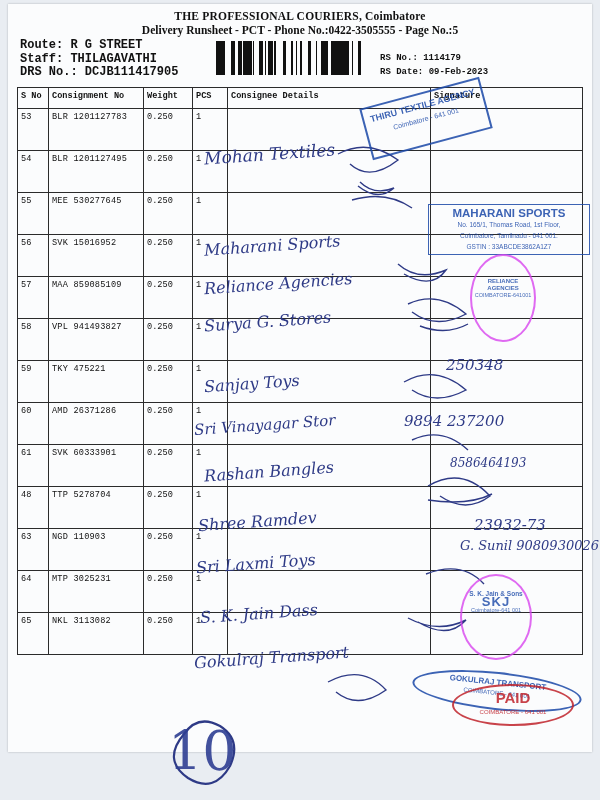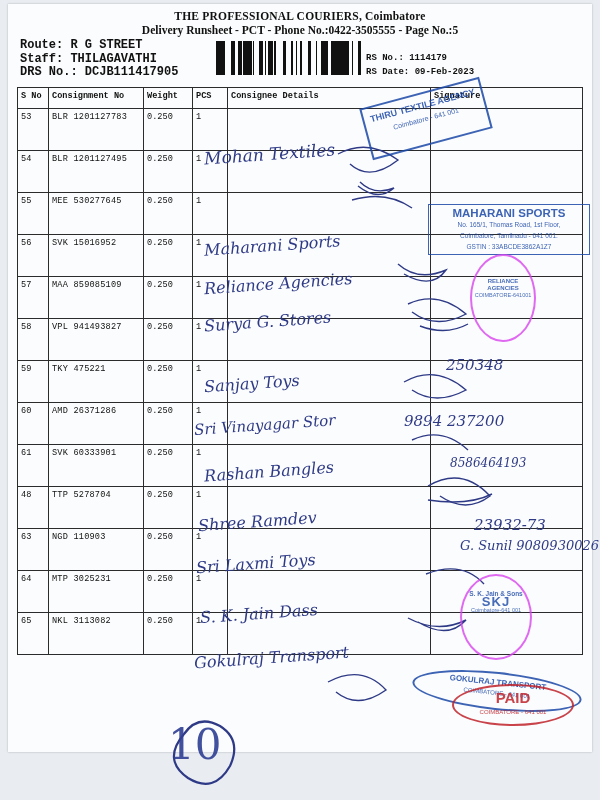--- a/index.html
+++ b/index.html
@@ -33,21 +33,21 @@
     font-size:11.5px;
     margin-top:2px;
     color:#101010;
   }
   .meta { margin-top:3px; position:relative; height:46px; }
   .meta .left {
     position:absolute; left:2px; top:0;
     font-size:12px; line-height:13.5px; font-weight:bold; color:#111;
   }
   .meta .right {
-    position:absolute; left:348px; top:13px;
+    position:absolute; left:362px; top:13px;
     font-size:9px; line-height:13.5px; font-weight:bold; color:#111;
   }
   
   .barcode {
     position:absolute; left:196px; top:2px;
     width:150px; height:34px;
     display:flex; align-items:stretch;
     overflow:hidden;
   }
   .barcode i { display:block; background:#111; }
@@ -425,16 +425,16 @@
     <div class="stamp oval rot-6" style="left:404px; top:668px; width:166px; height:30px; font-size:8px; line-height:10px; padding-top:4px;">
       <div>GOKULRAJ TRANSPORT</div>
       <div style="font-size:6px;font-weight:normal;">COIMBATORE - 641 001</div>
     </div>
 
     <div class="stamp red oval" style="left:444px; top:680px; width:118px; height:34px; font-size:15px; line-height:15px; padding-top:4px;">
       <div>PAID</div>
       <div style="font-size:6px;font-weight:normal;">COIMBATORE - 641 001</div>
     </div>
 
-    <div class="big-scribble" style="left:160px; top:716px; font-size:42px;">10</div>
+    <div class="big-scribble" style="left:160px; top:716px; font-size:54px;">10</div>
   </div>
 
 </div>
 
 </body></html>

